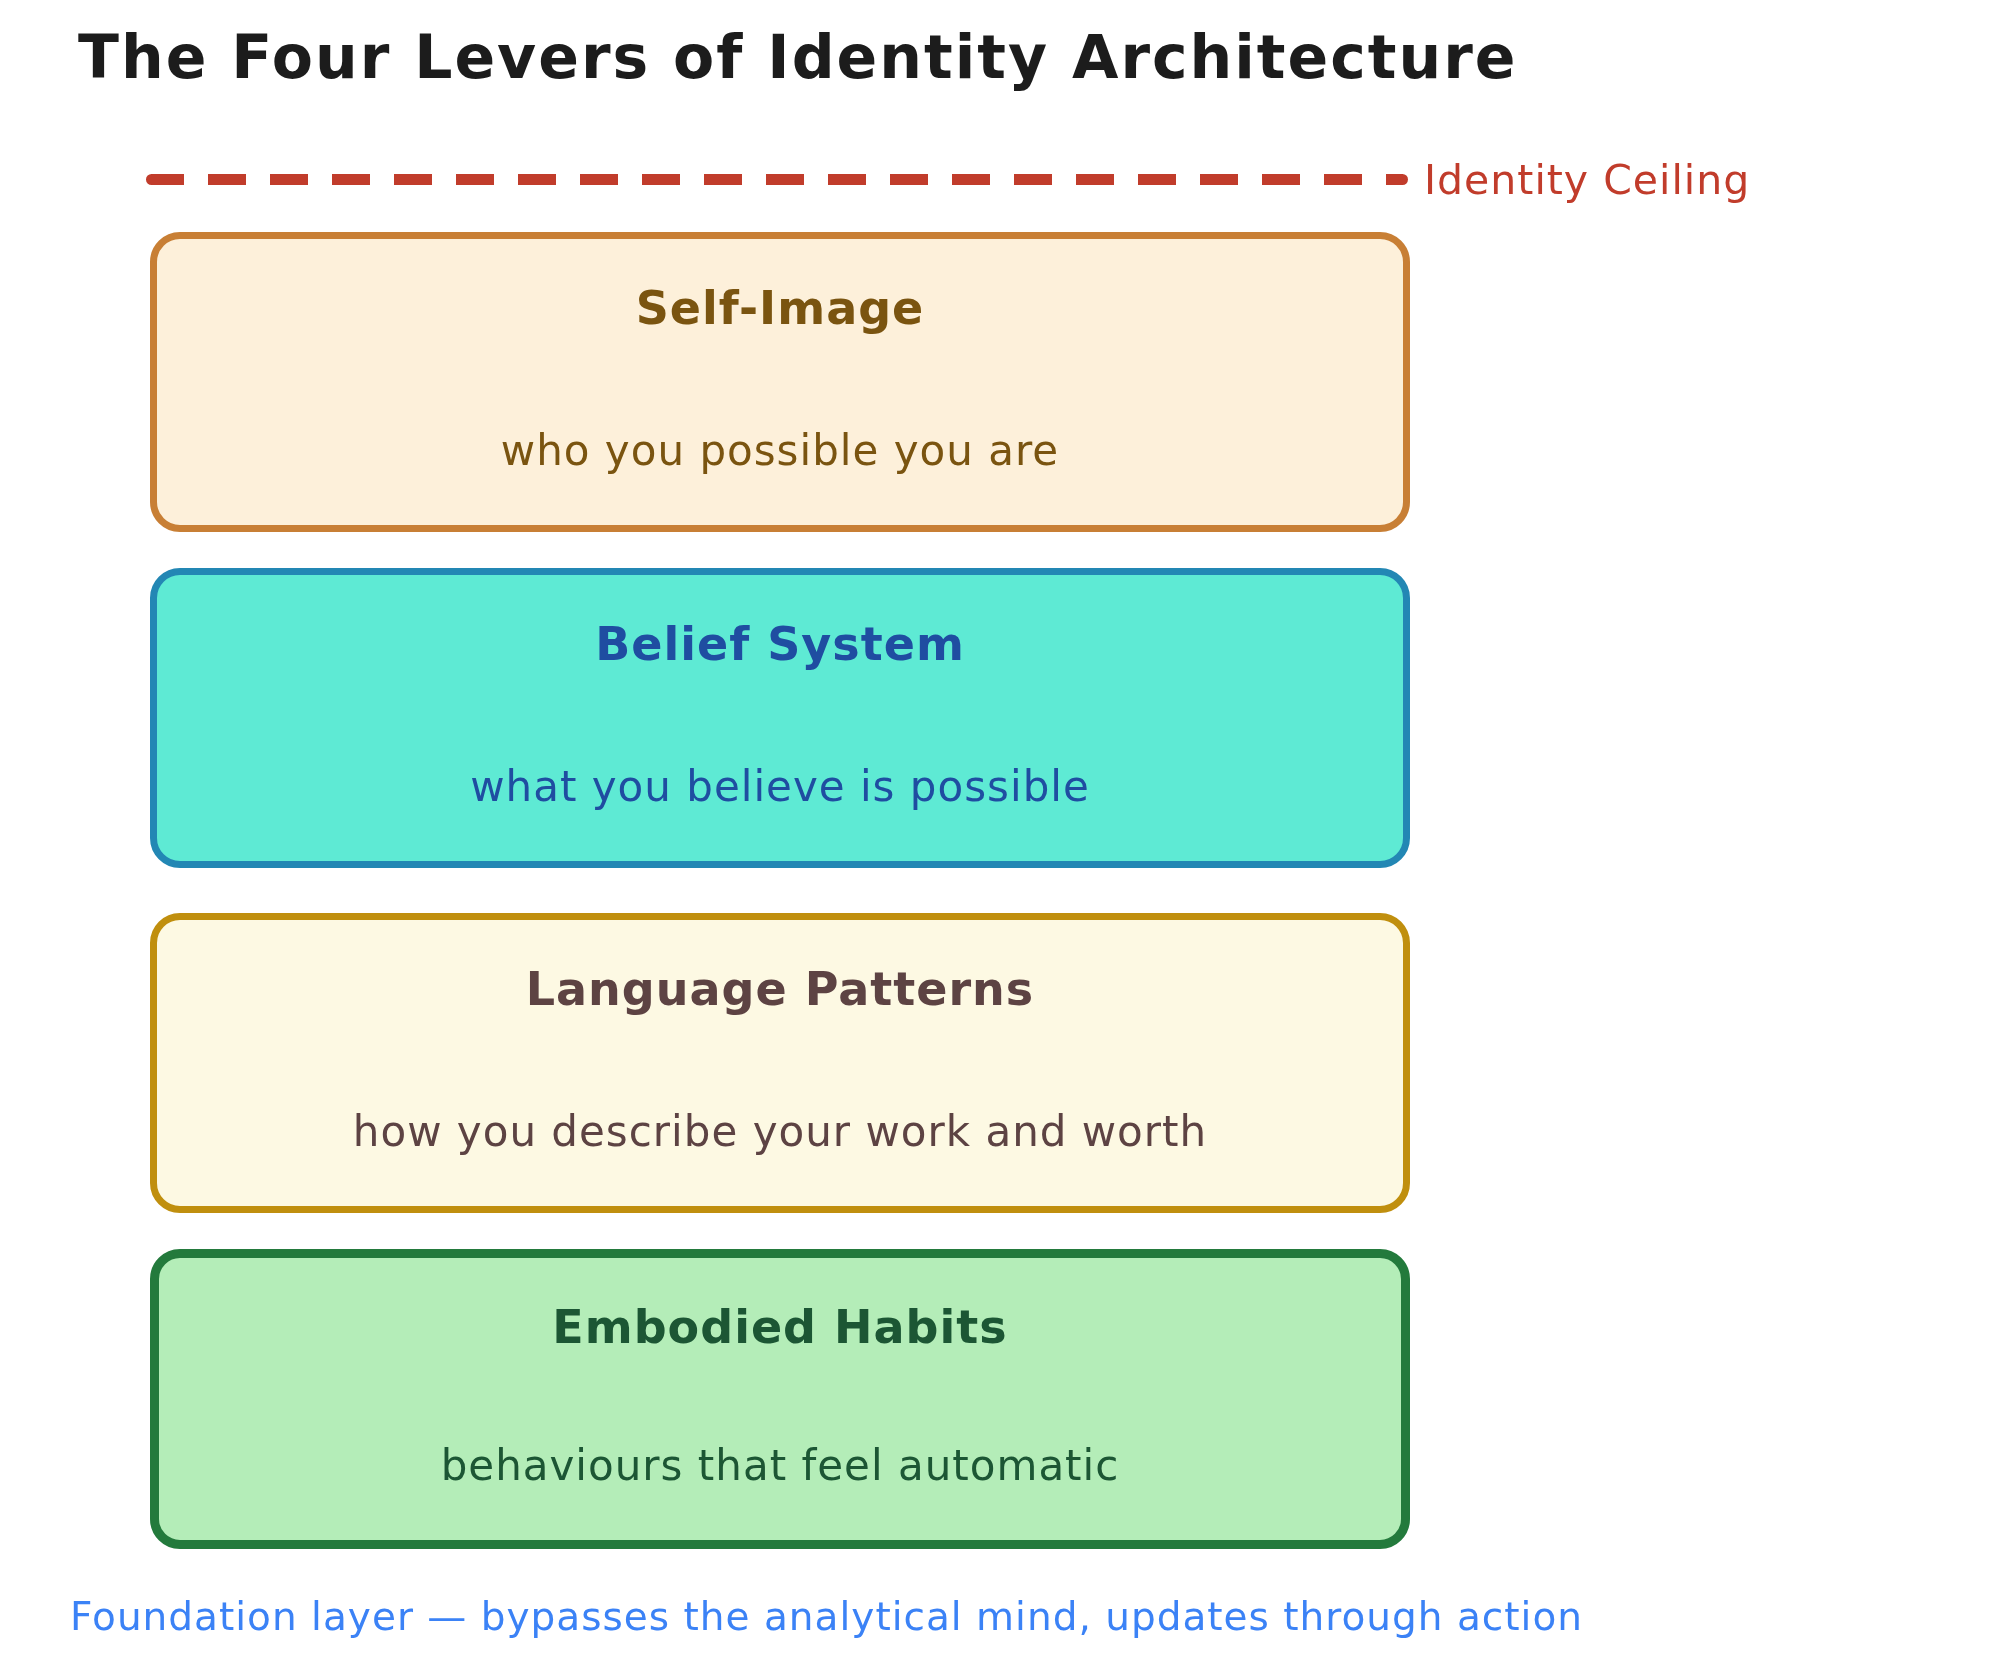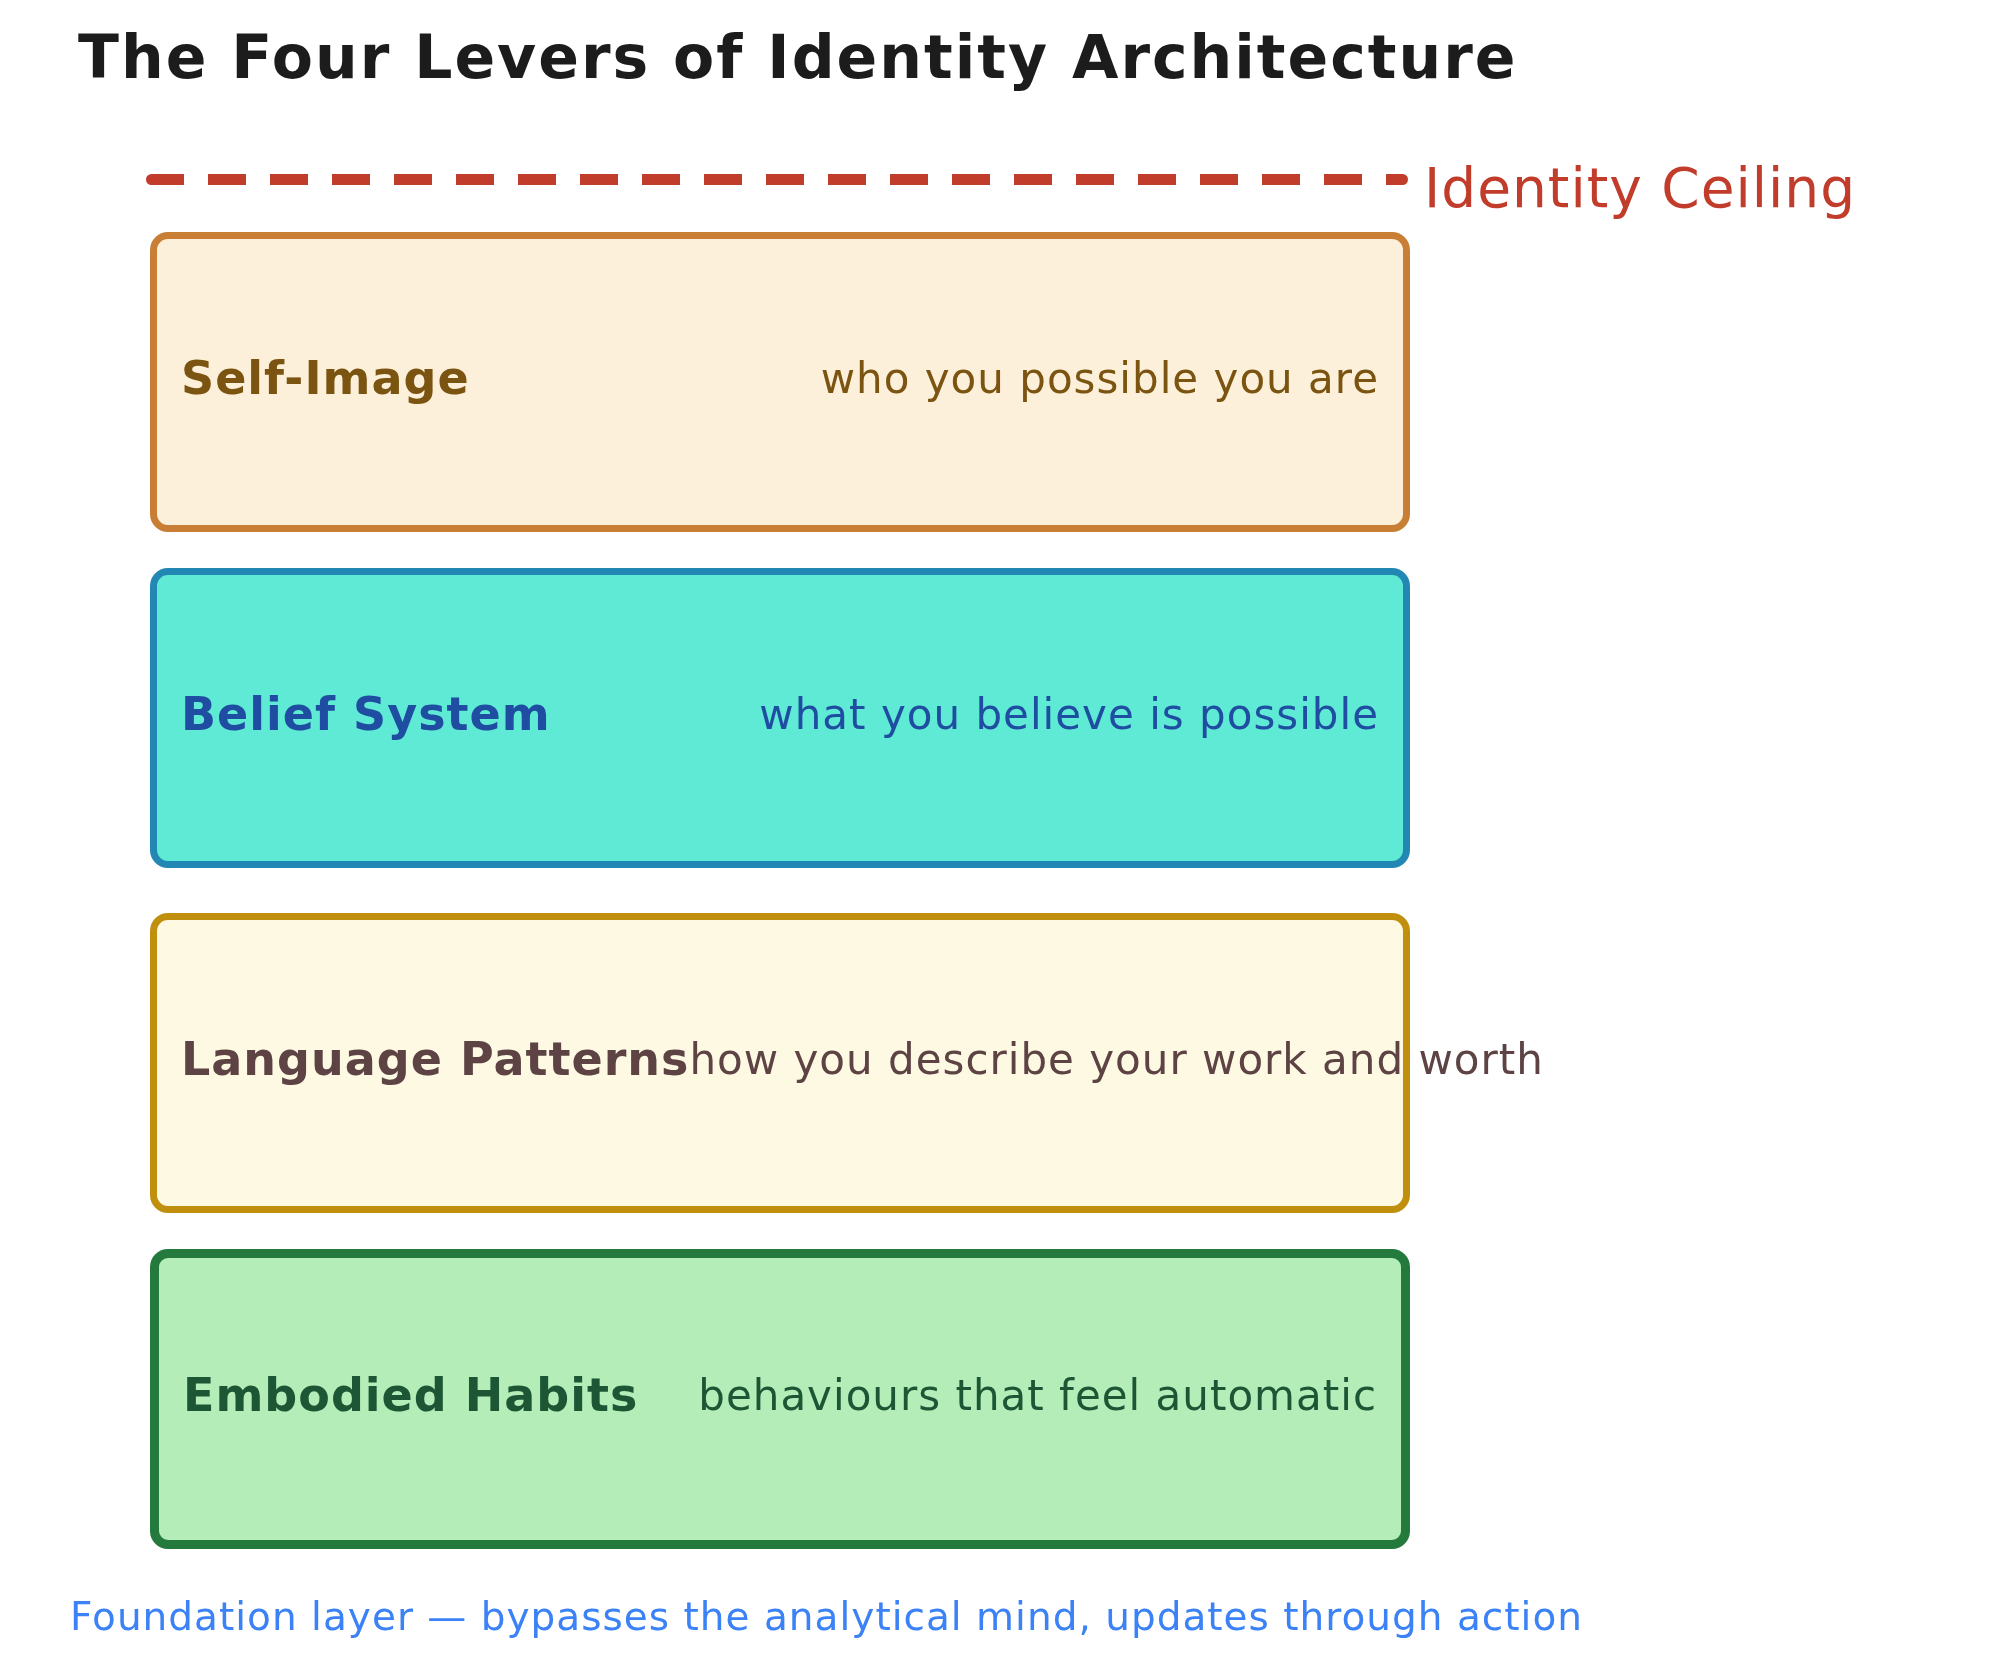--- a/index.html
+++ b/index.html
@@ -31,41 +31,41 @@
     top: 174px;
     width: 1262px;
     height: 11px;
     border-radius: 6px;
     
   }
   .ceiling-label {
     position: absolute;
     left: 1424px;
     top: 156px;
-    font-size: 55px;
+    font-size: 41px;
     font-weight: 500;
     letter-spacing: 1px;
     white-space: nowrap;
   }
   .stack {
     position: absolute;
     left: 150px;
     top: 232px;
     width: 1260px;
     display: flex;
     flex-direction: column;
     gap: 36px;
   }
   .lever {
     box-sizing: border-box;
     height: 300px;
     border: 7px solid #000;
-    border-radius: 18px;
+    border-radius: 30px;
     display: flex;
-    flex-direction: row;
+    flex-direction: column;
     align-items: center;
     justify-content: space-between;
     padding: 42px 24px 50px 24px;
   }
   .lever:last-child {
     border-width: 9px;
   }
   .lever-title {
     font-size: 46px;
     font-weight: 600;

